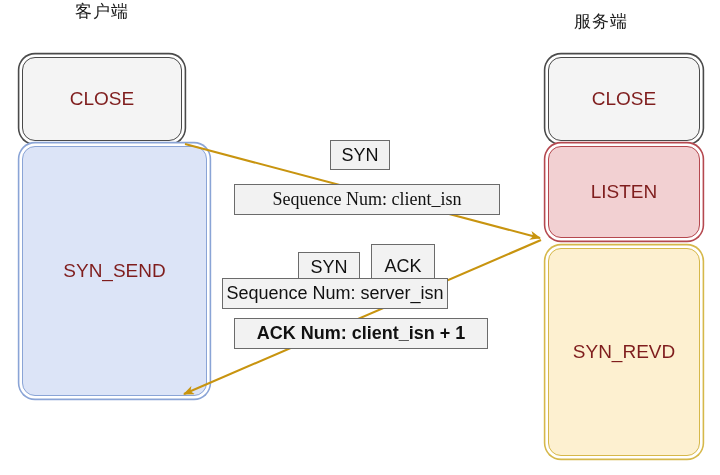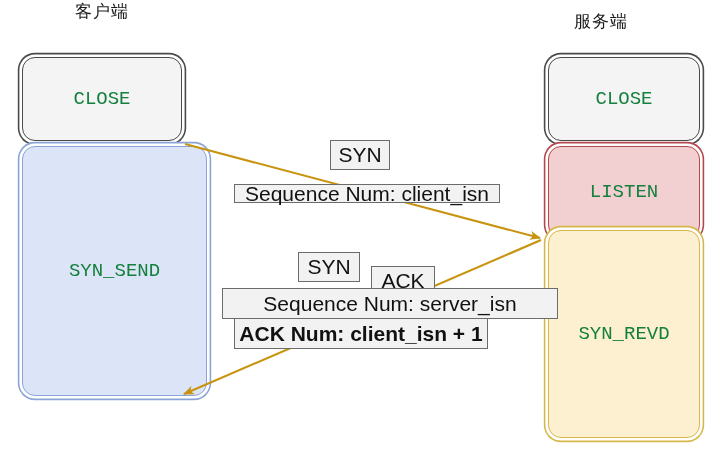--- a/index.html
+++ b/index.html
@@ -33,24 +33,23 @@
 
   
   .state-box {
     position: absolute;
     box-sizing: border-box;
     border-radius: 13px;
     display: flex;
     align-items: center;
     justify-content: center;
     font-size: 19px;
-    color: #15803d;
+    color: #7f1d1d;
     text-align: center;
     white-space: nowrap;
-    font-family: Liberation Mono, monospace;
   }
   
   .state-close {
     background: #f4f4f4;
     border: 1.6px solid #4a4a4a;
     box-shadow: 0 0 0 2.6px #ffffff, 0 0 0 4.2px #4a4a4a;
   }
   .state-blue {
     background: #dce4f7;
     border: 1.6px solid #8aa4d6;
@@ -65,49 +64,49 @@
   .state-yellow {
     background: #fdf0d0;
     border: 1.6px solid #d6b84a;
     box-shadow: 0 0 0 2.6px #ffffff, 0 0 0 4.2px #d6b84a;
   }
 
   #client-close  { left: 22px;  top: 57px;  width: 160px; height: 84px;  }
   #client-synsend{ left: 22px;  top: 146px; width: 185px; height: 250px; }
   #server-close  { left: 548px; top: 57px;  width: 152px; height: 84px;  }
   #server-listen { left: 548px; top: 146px; width: 152px; height: 92px;  }
-  #server-synrevd{ left: 548px; top: 230px; width: 152px; height: 208px; }
+  #server-synrevd{ left: 548px; top: 248px; width: 152px; height: 208px; }
 
   
   #arrows {
     position: absolute;
     left: 0; top: 0;
     width: 720px; height: 475px;
     pointer-events: none;
   }
 
   
   .msg-box {
     position: absolute;
     box-sizing: border-box;
     background: #f2f2f2;
     border: 1.4px solid #6b6b6b;
     display: flex;
     align-items: center;
     justify-content: center;
-    font-size: 21px;
+    font-size: 18px;
     color: #111111;
     white-space: nowrap;
     padding: 8px 8px;
   }
   #msg1-flag     { left: 330px; top: 140px; width: 60px;  height: 30px; }
-  #msg1-seq      { left: 234px; top: 184px; width: 266px; height: 19px; }
+  #msg1-seq      { left: 234px; top: 184px; width: 266px; height: 31px; font-family: Liberation Serif, serif; }
   #msg2-flag-syn { left: 298px; top: 252px; width: 62px;  height: 30px; }
-  #msg2-flag-ack { left: 371px; top: 266px; width: 64px;  height: 30px; }
-  #msg2-seq      { left: 222px; top: 288px; width: 336px; height: 31px; }
+  #msg2-flag-ack { left: 371px; top: 244px; width: 64px;  height: 44px; }
+  #msg2-seq      { left: 222px; top: 278px; width: 226px; height: 31px; }
   #msg2-ack      { left: 234px; top: 318px; width: 254px; height: 31px; font-weight: bold; }
 </style>
 </head>
 <body>
 
 <div id="canvas">
 
   <div class="col-title" id="client-title">客户端</div>
 
   <div class="col-title" id="server-title">服务端</div>

